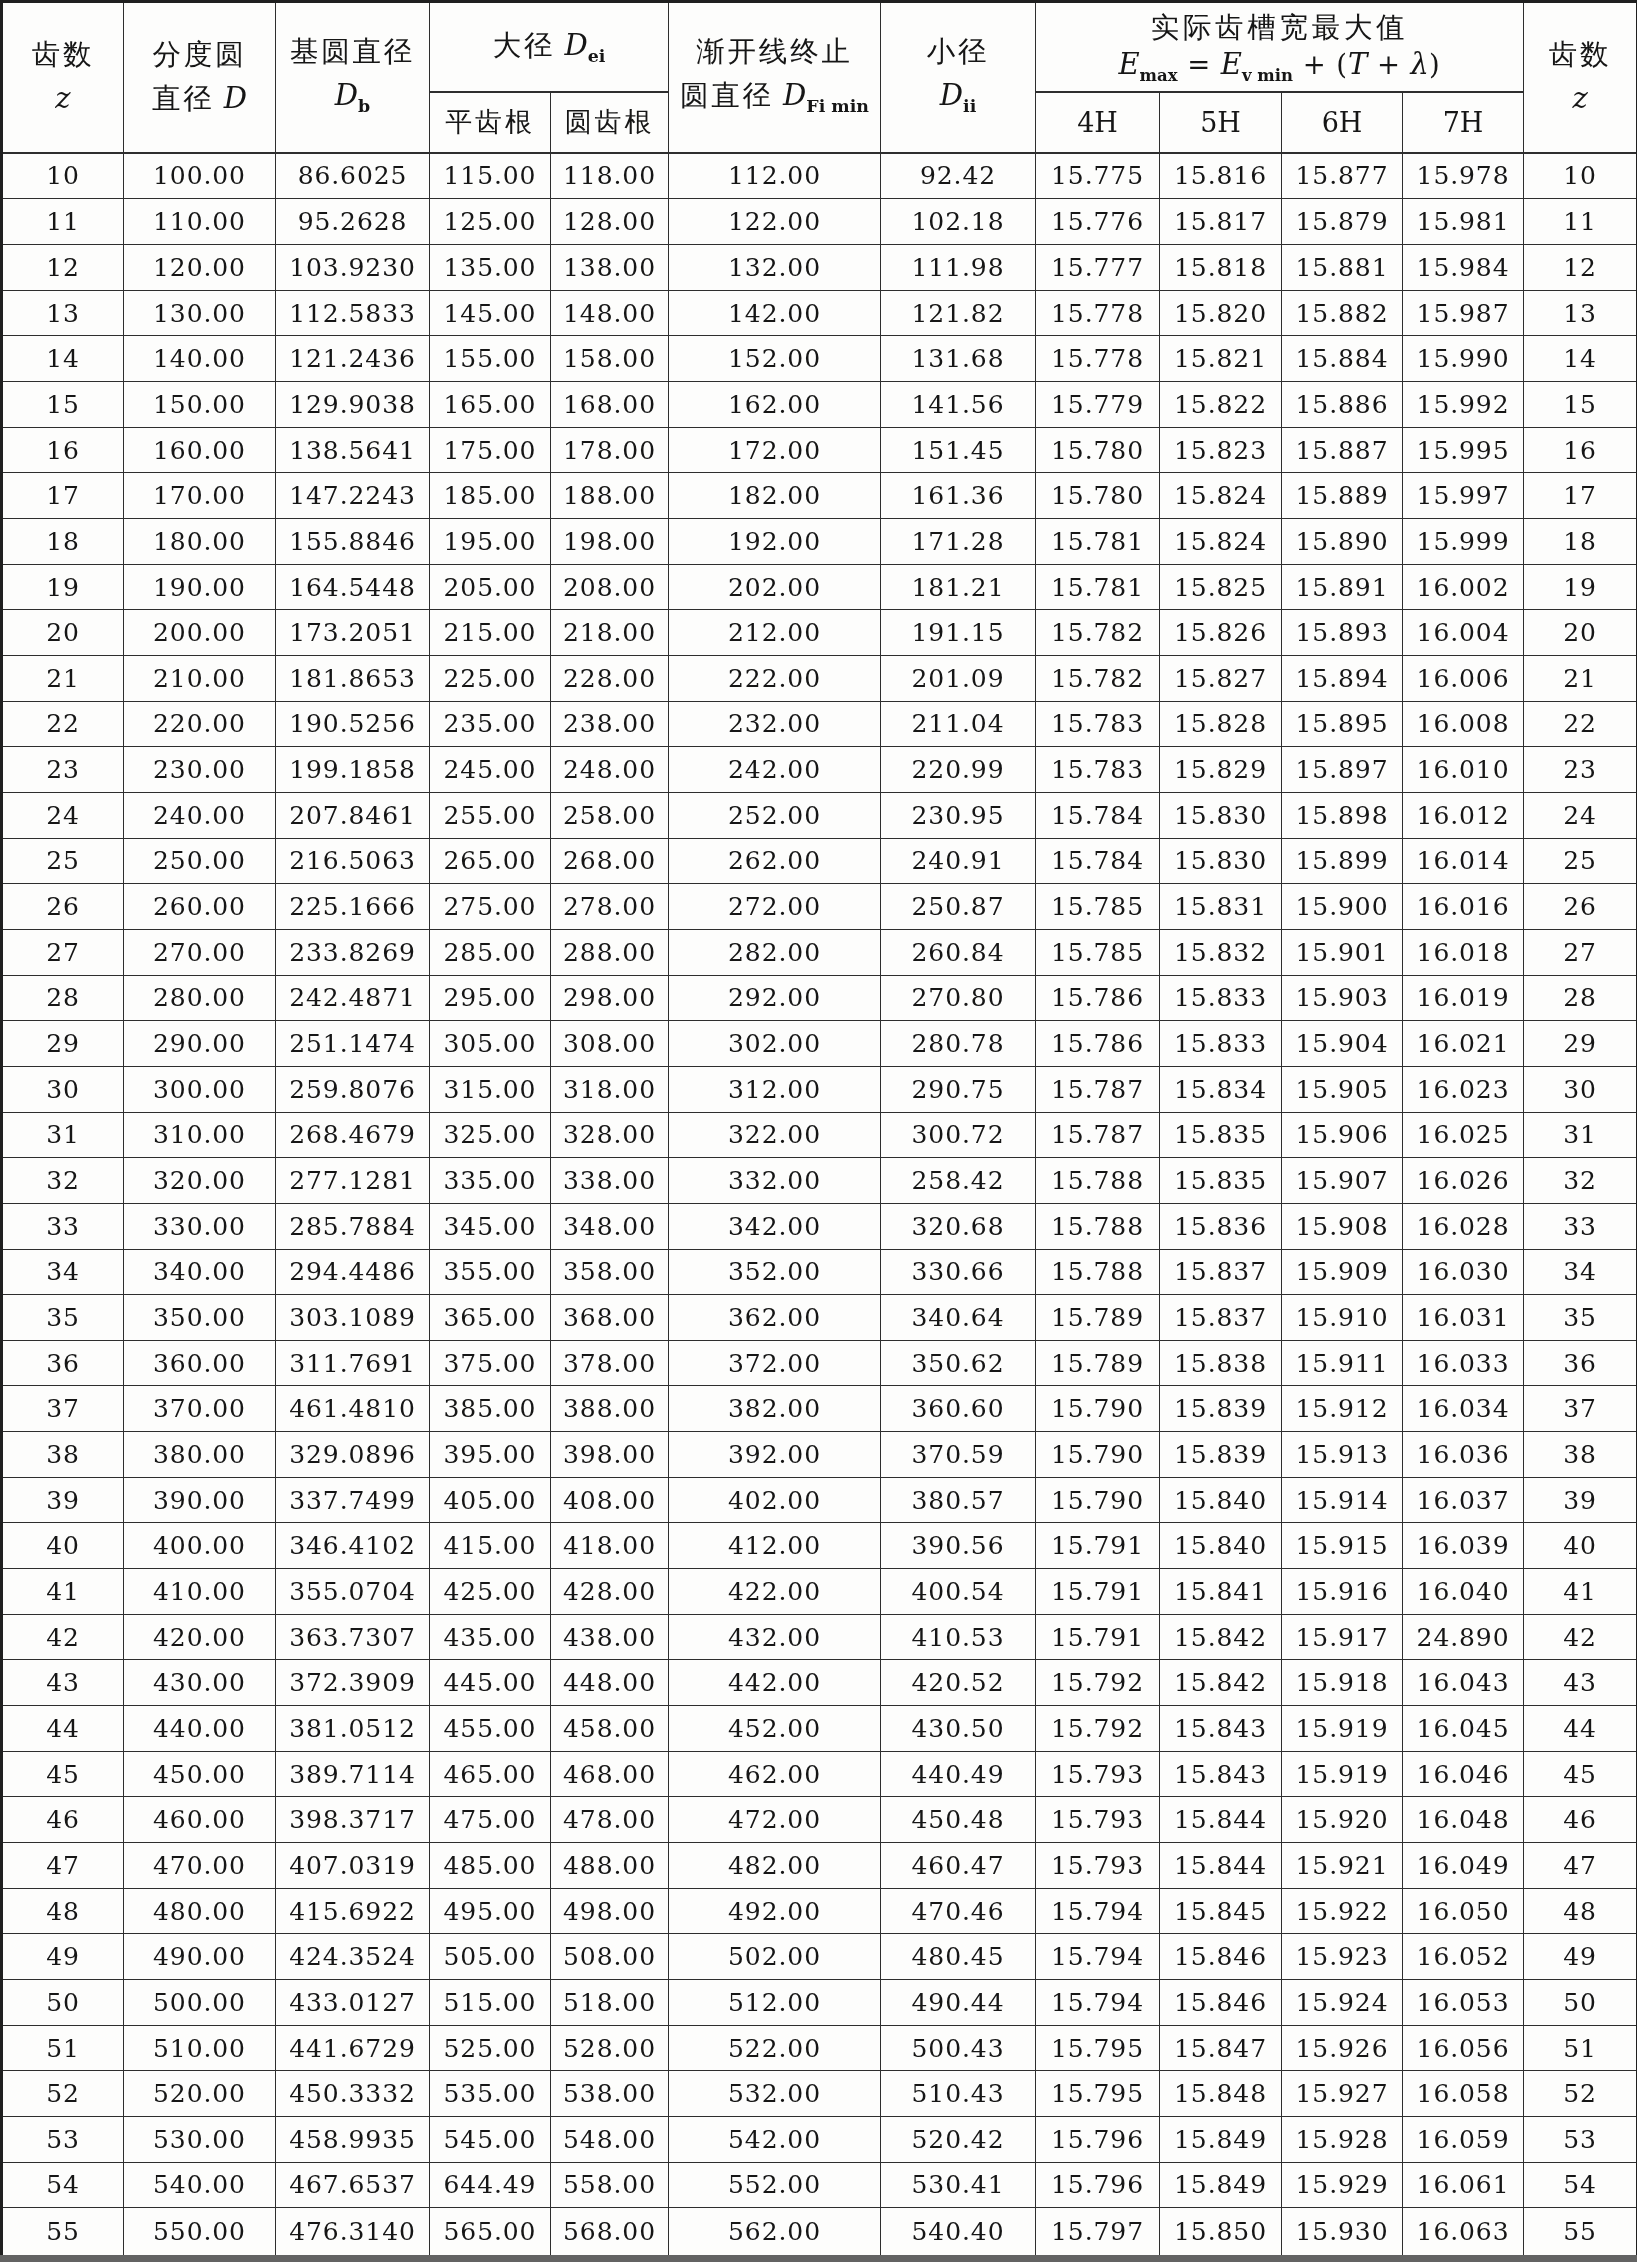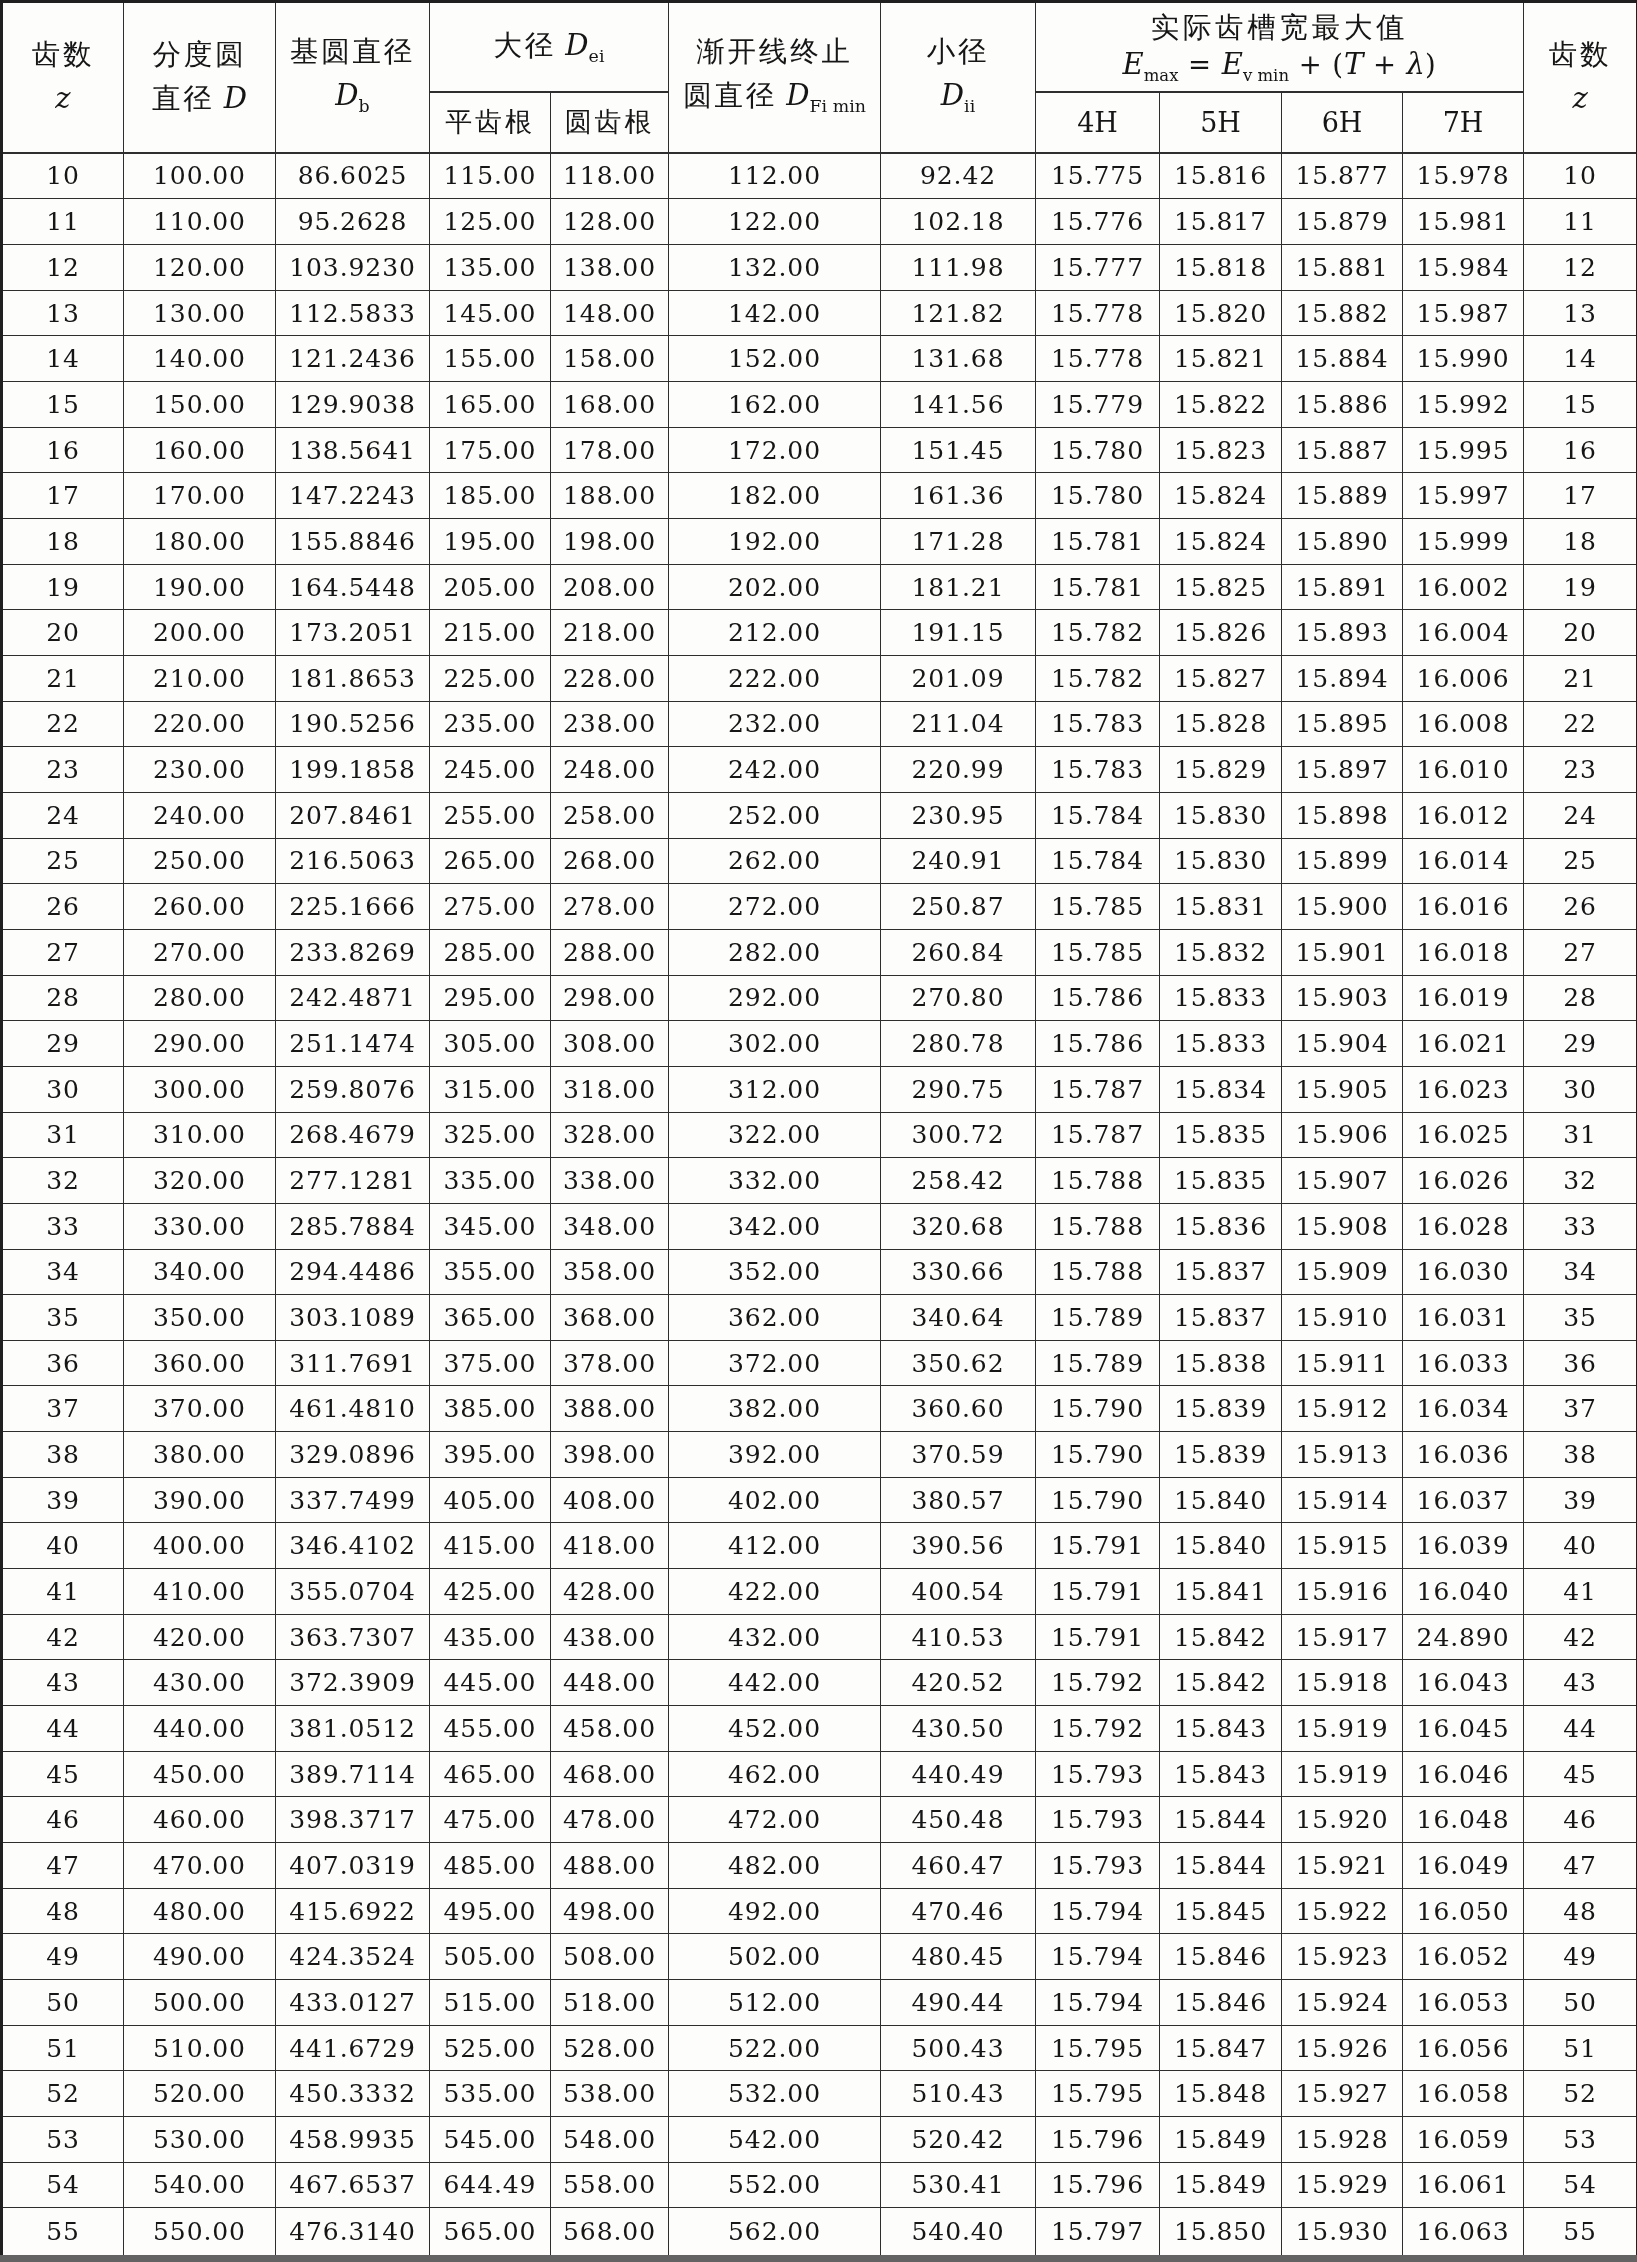--- a/index.html
+++ b/index.html
@@ -40,20 +40,21 @@
     font-style: italic;
     font-size: 29px;
     letter-spacing: 0;
     font-family: "DejaVu Serif", "Liberation Serif", serif;
   }
   .sub {
     font-style: normal;
     font-size: 17.4px;
     vertical-align: -7.3px;
     letter-spacing: 0;
+    font-weight: bold;
   }
   .hline { line-height: 1.0; }
   .hline + .hline { margin-top: 14.7px; }
   .grade { font-size: 27px; }
   .formula { font-size: 27.5px; letter-spacing: 0.9px; }
   .formula .sub { font-size: 16.5px; }
   .emax-title { font-size: 28.5px; letter-spacing: 3.7px; }
   .sp { margin-left: 9.2px; }
 
   tbody td {

